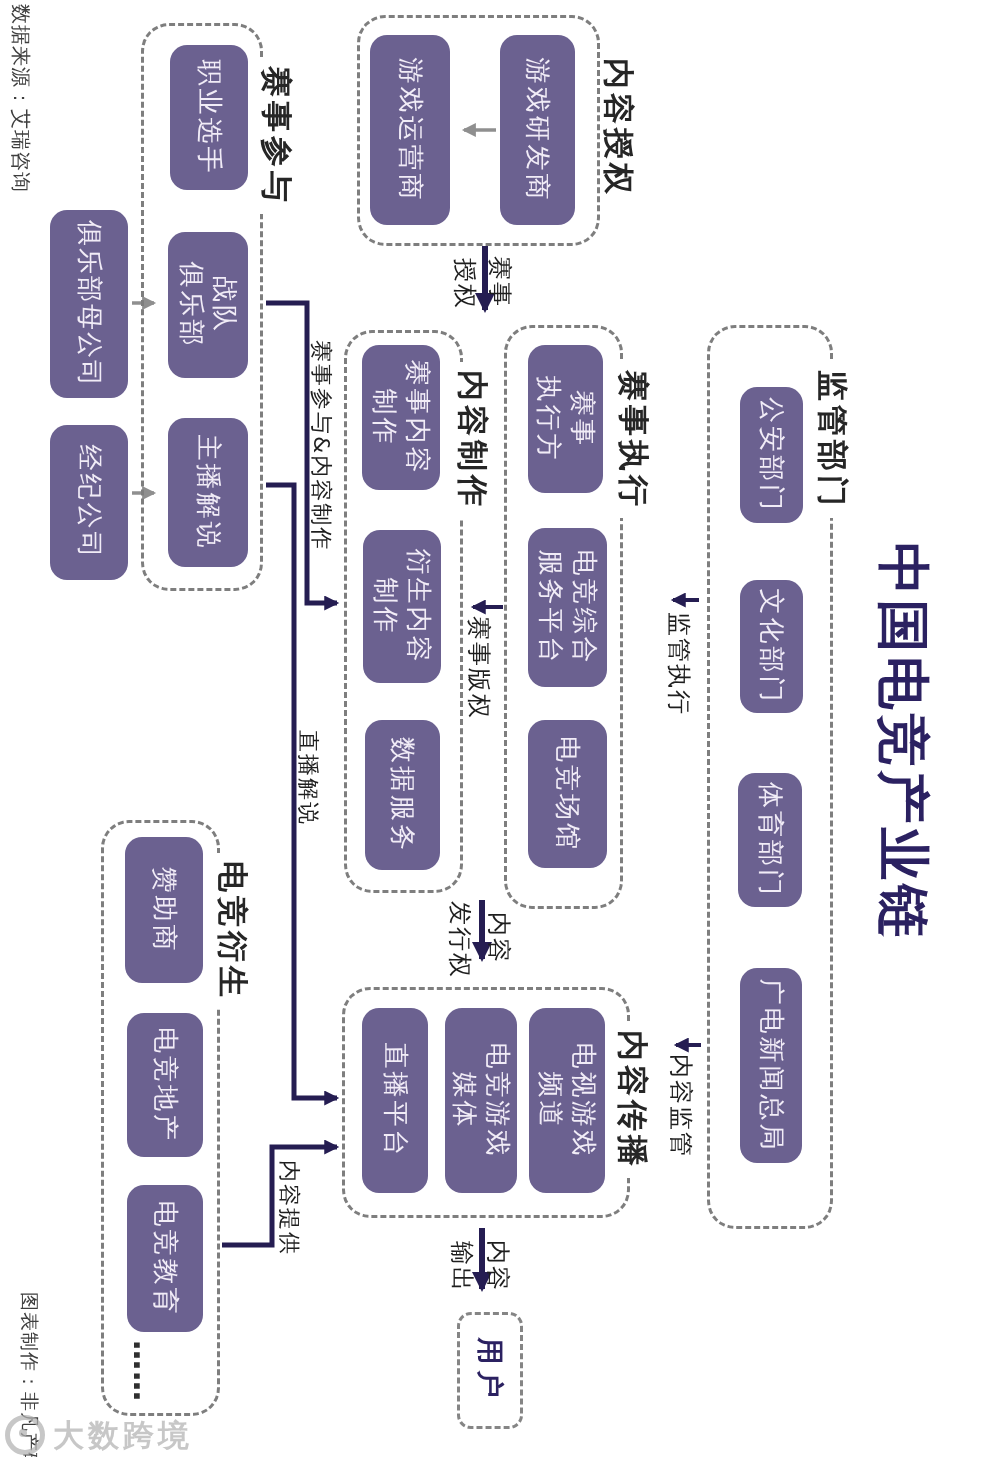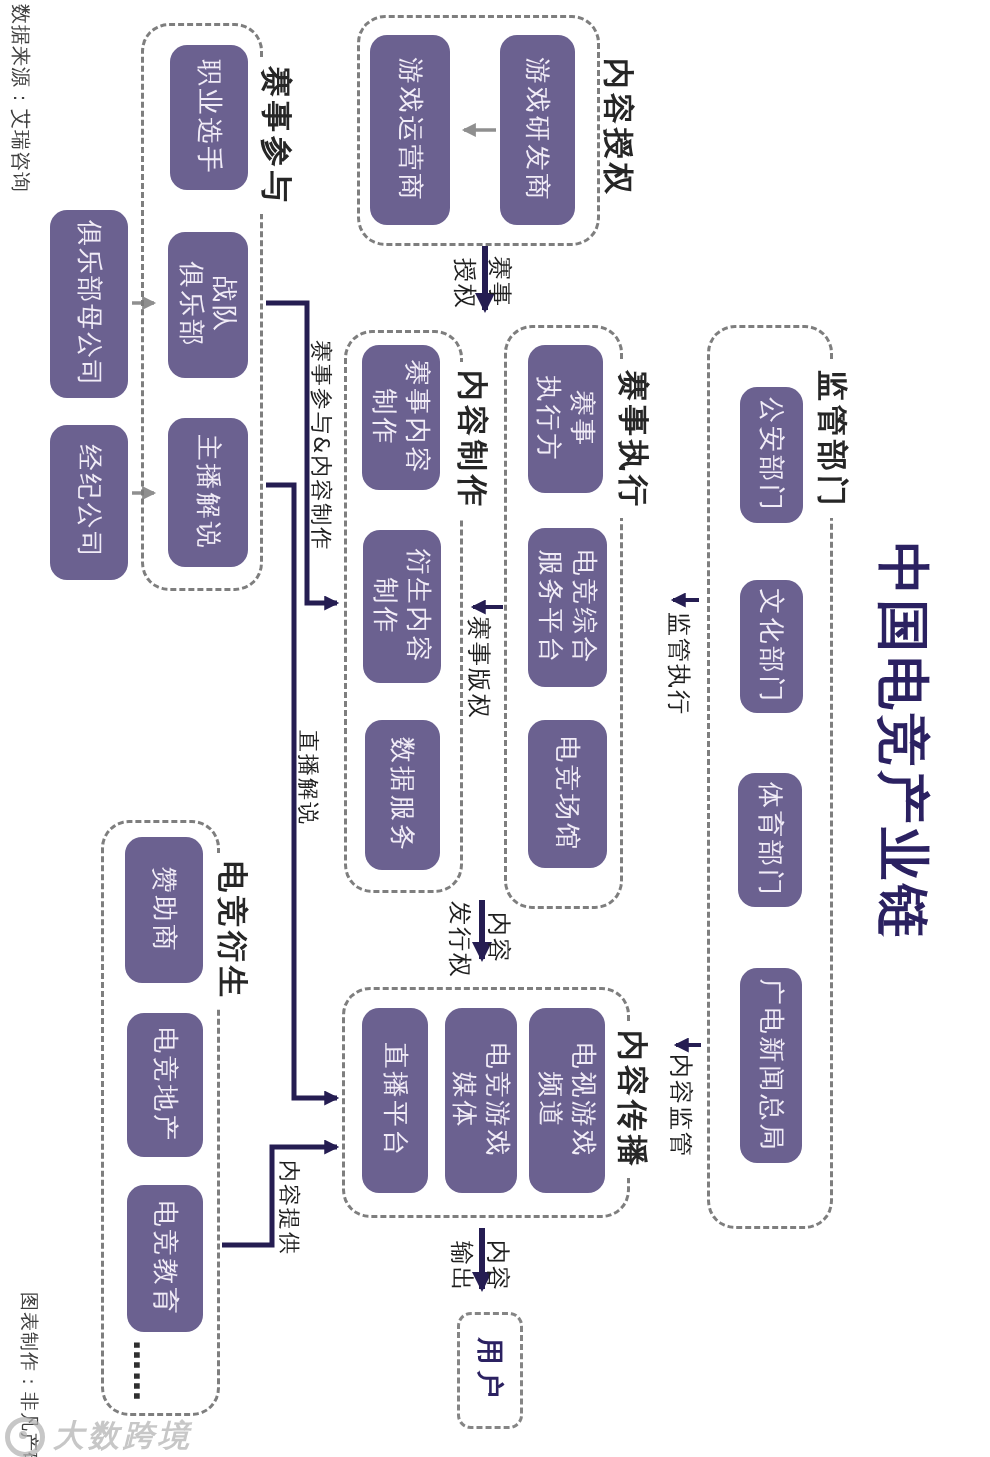--- a/index.html
+++ b/index.html
@@ -20,21 +20,21 @@
   .elabel{position:absolute;font-size:24px;color:#1e1e1e;white-space:nowrap;
           letter-spacing:2px;font-weight:500;}
   .elabel.sm{font-size:22px;}
   .credit{position:absolute;font-size:20px;color:#3d3d3d;letter-spacing:1px;white-space:nowrap;}
   .userbox{position:absolute;border:3px dashed #858585;border-radius:14px;background:#fff;
            display:flex;align-items:center;justify-content:center;
            font-size:27px;font-weight:bold;color:#2b2161;letter-spacing:6px;}
   .dots{position:absolute;font-size:30px;font-weight:bold;color:#2f2f2f;letter-spacing:1px;}
   .connectors{position:absolute;left:0;top:0;}
   
-  .watermark{position:absolute;left:5px;top:1415px;display:flex;align-items:flex-end;gap:8px;opacity:.72;font-style:italic;}
+  .watermark{position:absolute;left:5px;top:1415px;display:flex;align-items:flex-start;gap:8px;opacity:.72;}
   .wm-icon{width:30px;height:30px;border:5px solid #b2b2b2;border-radius:50%;position:relative;}
   .wm-icon::after{content:"";position:absolute;left:9px;top:9px;width:8px;height:8px;
                   border-radius:50%;background:#b2b2b2;}
   .wm-text{font-size:31px;font-weight:bold;color:#b2b2b2;letter-spacing:4px;}
 </style>
 </head>
 <body>
 
 <div class="viewport">
   <div class="canvas">

